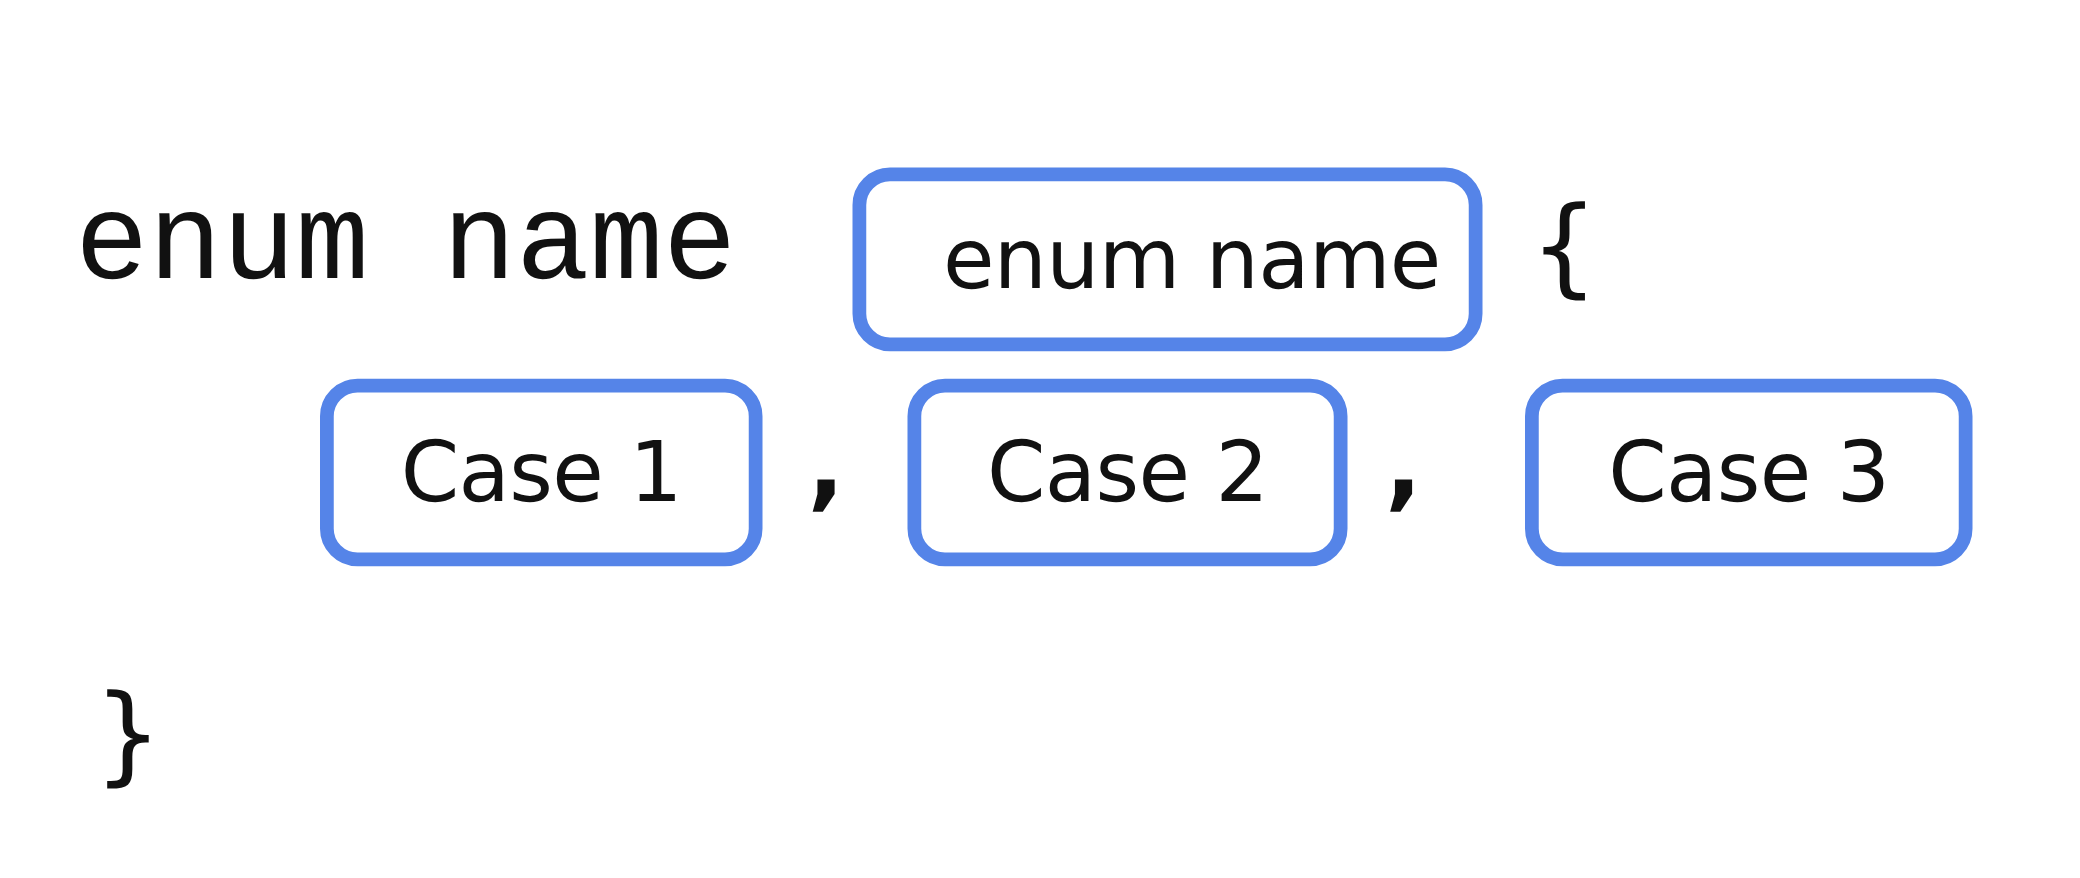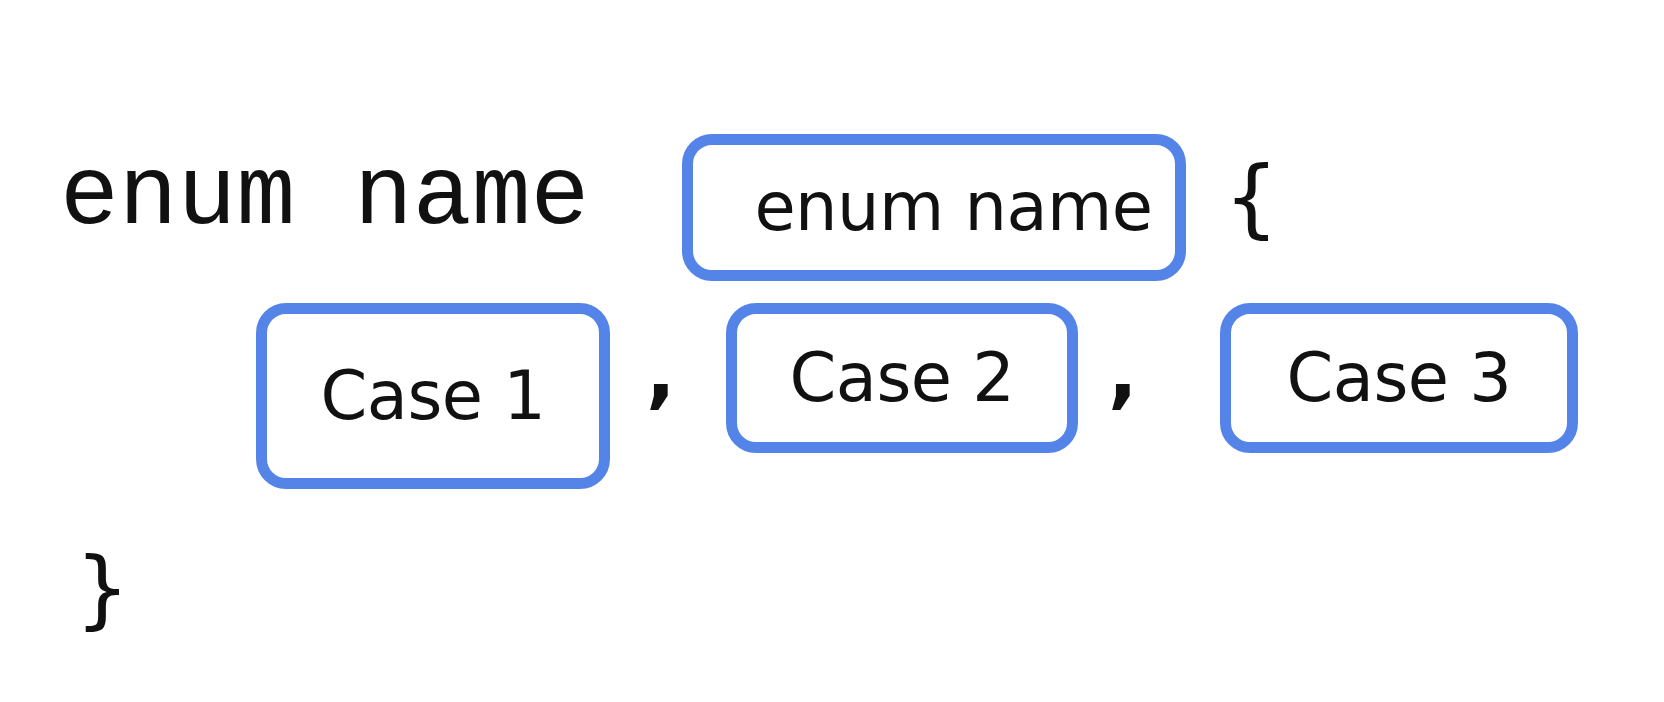--- a/index.html
+++ b/index.html
@@ -37,21 +37,21 @@
   .ph-box .label{
     font-family:"DejaVu Sans", sans-serif;
     font-weight:500;
     font-size:67px;
     letter-spacing:-0.5px;
     color:var(--ink);
     line-height:1;
     white-space:nowrap;
   }
   .box-enum-name{ left:682px; top:134px; width:504px; height:147px;padding-left:39px; }
-  .box-case-1{ left:256px; top:303px; width:354px; height:186px; }
+  .box-case-1{ left:256px; top:303px; width:354px; height:150px; }
   .box-case-2{ left:726px; top:303px; width:352px; height:150px; }
   .box-case-3{ left:1200px; top:303px; width:358px; height:150px;margin-left:20px; }
   .brace{
     position:absolute;
     font-family:"DejaVu Sans", sans-serif;
     font-size:86px;
     line-height:1;
     color:var(--ink);
   }
   .brace-open{ left:1224px; top:154px; }

